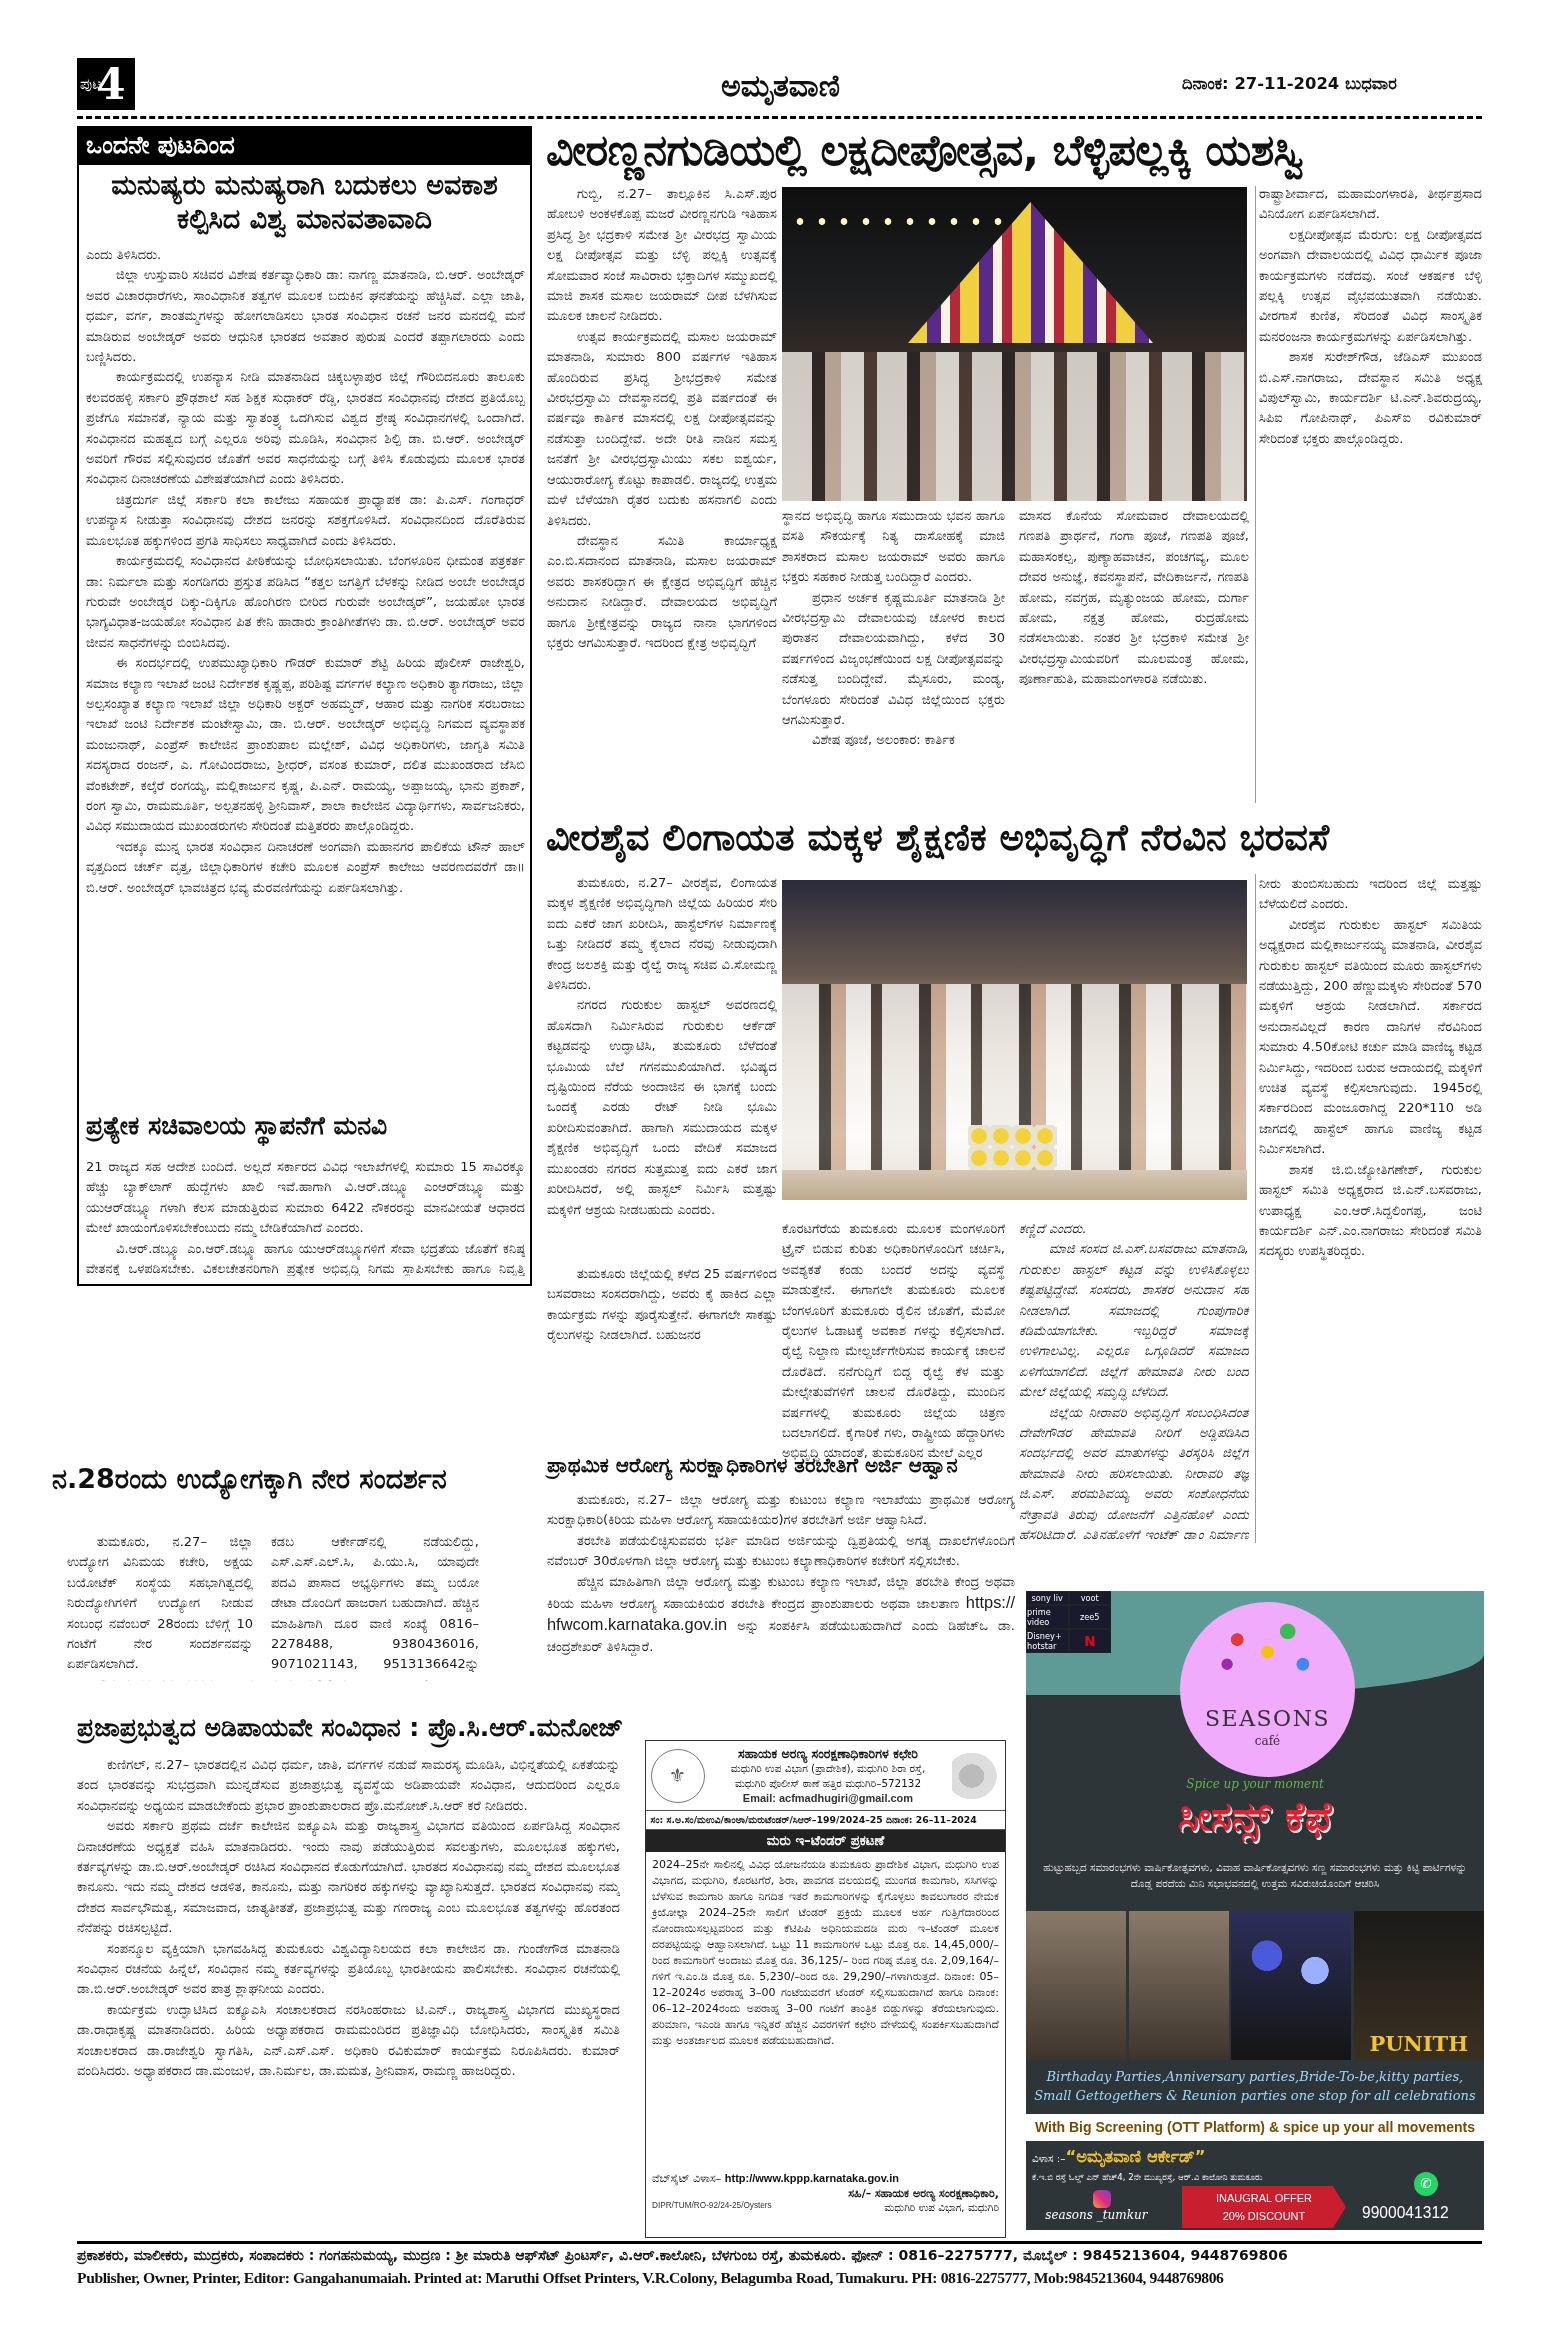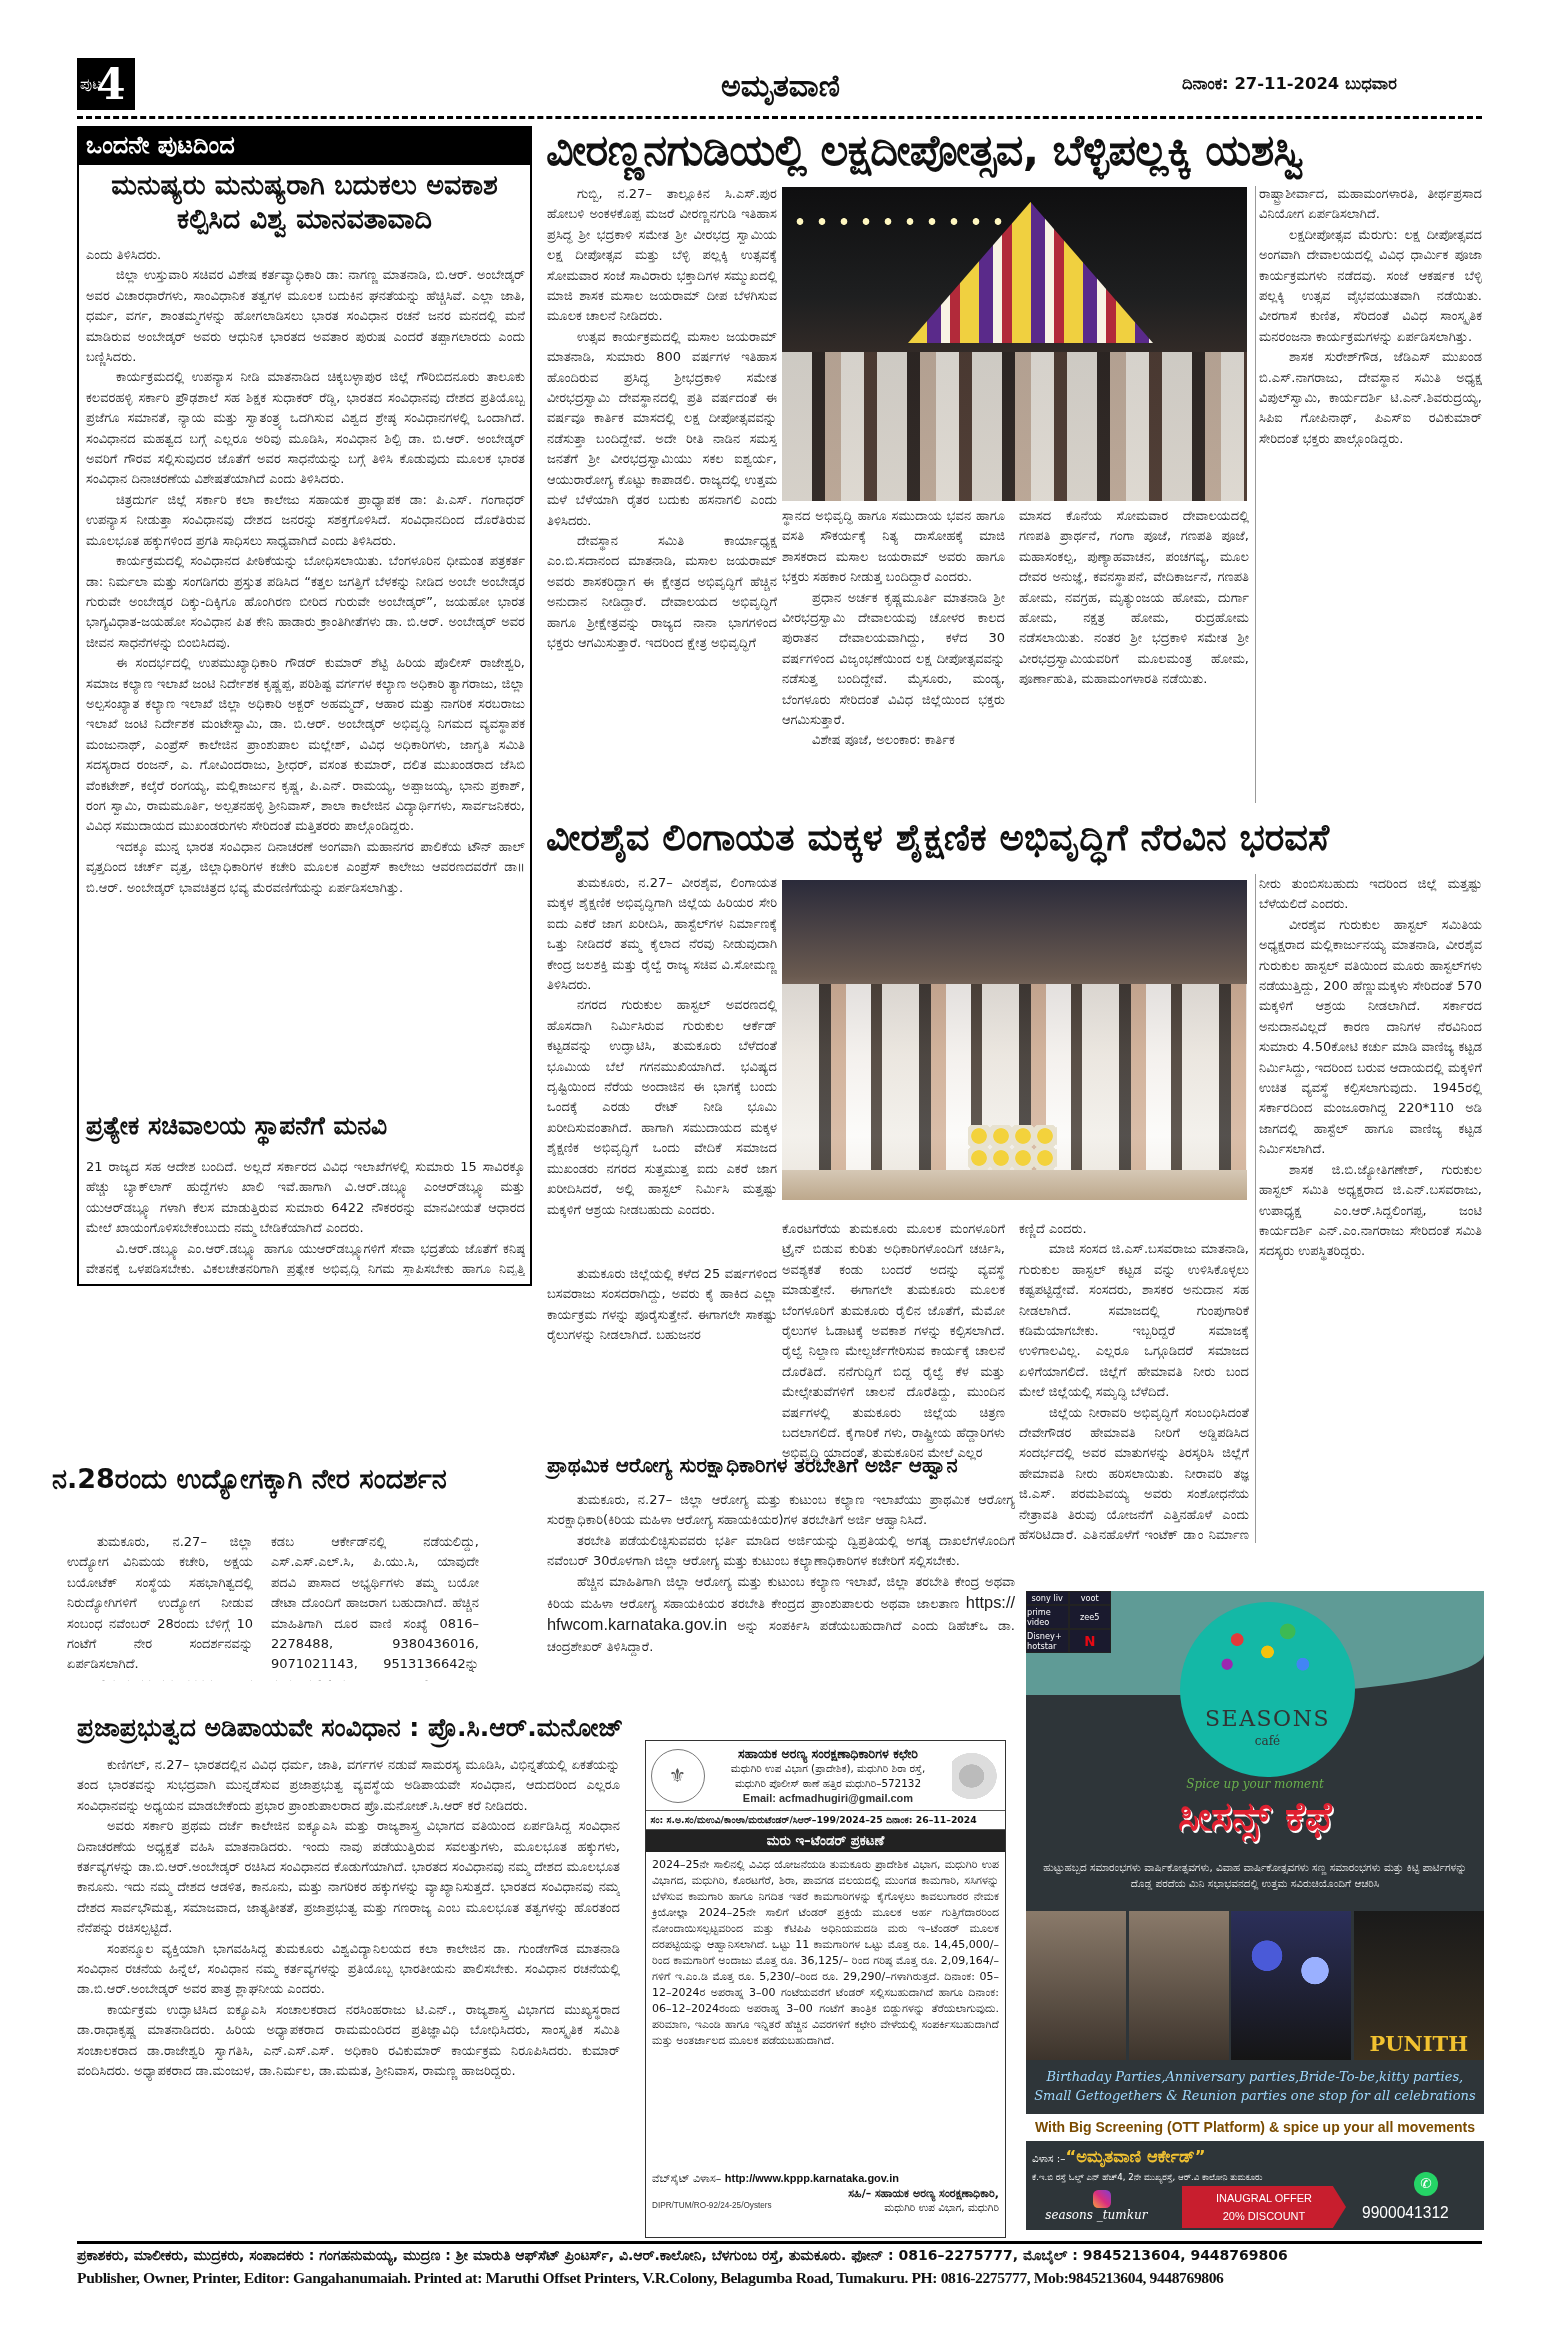--- a/index.html
+++ b/index.html
@@ -38,21 +38,21 @@
   .main1-c2 { left: 782px; top: 506px; width: 223px; height: 297px; overflow: hidden; }
   .main1-c3 { left: 1019px; top: 506px; width: 230px; height: 297px; overflow: hidden; }
   .main1-c4 { left: 1259px; top: 184px; width: 223px; height: 619px; overflow: hidden; }
   
   .h-main2 { left: 546px; top: 816px; width: 996px; font-size: 37px; font-weight: bold; white-space: nowrap; }
   .main2-c1 { left: 547px; top: 873px; width: 230px; height: 387px; overflow: hidden; }
   .photo2 { left: 782px; top: 880px; width: 465px; height: 320px; background: linear-gradient(180deg,#2a2a3a 0%,#6a5a50 30%,#c9b9a8 55%,#f0ece4 80%,#bda88c 100%); overflow: hidden; }
   .people { position: absolute; left: 0; bottom: 30px; width: 100%; height: 186px; background: repeating-linear-gradient(90deg,#f4f2ee 0 37px,#2e2a28 37px 49px,#d4b29a 49px 64px,#ffffff 64px 89px,#3d342e 89px 100px); opacity: .8; }
   .flowers { position: absolute; left: 186px; bottom: 30px; width: 89px; height: 45px; background: radial-gradient(circle,#f3d23c 0 7.4px,#e8e2d0 8.2px 13.4px,transparent 14px) 0 0/22px 22px; }
   .main2-c2 { left: 782px; top: 1219px; width: 223px; height: 253px; overflow: hidden; }
-  .main2-c3 { left: 1019px; top: 1219px; width: 230px; height: 320px; overflow: hidden; }
+  .main2-c3 { left: 1019px; top: 1219px; width: 230px; height: 320px; overflow: hidden; font-style: italic; }
   .main2-c4 { left: 1259px; top: 874px; width: 223px; height: 669px; overflow: hidden; }
   .main2-c1b { left: 547px; top: 1264px; width: 230px; height: 186px; overflow: hidden; }
   .h-arogya { left: 547px; top: 1453px; width: 476px; font-size: 20px; font-weight: bold; white-space: nowrap; }
   .arogya-text { left: 547px; top: 1490px; width: 468px; height: 223px; overflow: hidden; }
   .url-inline { font-family: "Liberation Sans", sans-serif; font-size: 16.4px; }
   
   .notice { left: 645px; top: 1740px; width: 361px; height: 498px; border: 1.5px solid #333; overflow: hidden; font-size: 10.4px; }
   .notice .hdr { display: flex; align-items: center; padding: 4.5px; border-bottom: 0.7px solid #555; }
   .notice .seal { width: 54px; height: 54px; border: 1.5px solid #777; border-radius: 50%; flex: none; display:flex;align-items:center;justify-content:center;font-size:19.3px;color:#555; }
   .notice .map { width: 49px; height: 54px; flex: none; background: radial-gradient(ellipse at 40% 50%,#bbb 0 30%,#ddd 31% 60%,transparent 61%); }
@@ -65,21 +65,21 @@
   .notice .site { padding: 0 6px; font-size: 11px; }
   .notice .site b { font-family: "Liberation Sans", sans-serif; }
   .notice .sig { text-align: right; padding: 1.5px 6px; font-size: 11px; font-weight: bold; }
   .notice .foot { display: flex; justify-content: space-between; padding: 0 6px; font-size: 10.4px; }
   .notice .foot .code { font-family: "Liberation Sans", sans-serif; font-size: 8.2px; color: #333; }
   
   .ad { left: 1026px; top: 1591px; width: 458px; height: 639px; background: #2e3539; overflow: hidden; color: #fff; }
   .ad .teal { position: absolute; left: 0; top: 0; width: 100%; height: 104px; background: #5f9b96; border-bottom-right-radius: 60% 40%; }
   .ad .ott { position: absolute; left: 0; top: 0; width: 85px; height: 62px; background: #1a1a2e; display: grid; grid-template-columns: 1fr 1fr; font-size: 8.2px; }
   .ad .ott span { display:flex; align-items:center; justify-content:center; border: 0.7px solid #222; }
-  .ad .logo-circle { position: absolute; left: 154px; top: 11px; width: 175px; height: 175px; border-radius: 50%; background: #14b8a6; color: #333; text-align: center; }
+  .ad .logo-circle { position: absolute; left: 154px; top: 11px; width: 175px; height: 175px; border-radius: 50%; background: #f0abfc; color: #333; text-align: center; }
   .ad .tree { position: absolute; left: 37px; top: 13.4px; width: 101px; height: 82px; background: radial-gradient(circle at 20% 30%,#e23a3a 0 6px,transparent 6.7px),radial-gradient(circle at 70% 20%,#3cba54 0 7.4px,transparent 8.2px),radial-gradient(circle at 50% 45%,#f4c20d 0 6px,transparent 6.7px),radial-gradient(circle at 85% 60%,#4285f4 0 6px,transparent 6.7px),radial-gradient(circle at 10% 60%,#9c27b0 0 5.2px,transparent 6px); }
   .ad .brand { position: absolute; left: 0; width: 100%; top: 104px; font-family: "DejaVu Serif", serif; font-size: 22px; letter-spacing: 1.5px; }
   .ad .cafe { position: absolute; left: 0; width: 100%; top: 132px; font-family: "DejaVu Serif", serif; font-size: 12px; }
   .ad .tag { position: absolute; left: 0; width: 100%; top: 186px; text-align:center; color: #6ab04c; font-style: italic; font-size: 12px; font-family: "DejaVu Serif", serif; }
   .ad .kn-name { position: absolute; left: 0; width: 100%; top: 202px; text-align: center; color: #e02030; font-size: 40px; font-weight: bold; text-shadow: 1.5px 1.5px 0 #fff; }
   .ad .kn-desc { position: absolute; left: 15px; width: 428px; top: 268px; text-align: center; font-size: 10.4px; line-height: 16.4px; color: #eee; }
   .ad .gallery { position: absolute; left: 0; top: 320px; width: 100%; height: 149px; display: grid; grid-template-columns: 1fr 1fr 1.2fr 1.3fr; gap: 2.2px; }
   .ad .gallery div { background: linear-gradient(180deg,#8a7a6a,#3d342c); }
   .ad .gallery .bal { background: radial-gradient(circle at 30% 30%,#4a5ad8 0 15px,transparent 15.6px),radial-gradient(circle at 70% 40%,#9ab0ff 0 13.4px,transparent 14px),linear-gradient(180deg,#2b2f5a,#151515); }
   .ad .gallery .pun { display:flex; align-items:flex-end; justify-content:center; color: #f2c230; font-weight: bold; font-size: 21px; font-family: "DejaVu Serif", serif; padding-bottom: 4.5px; background: linear-gradient(180deg,#1a1a1a,#3a3020); }

